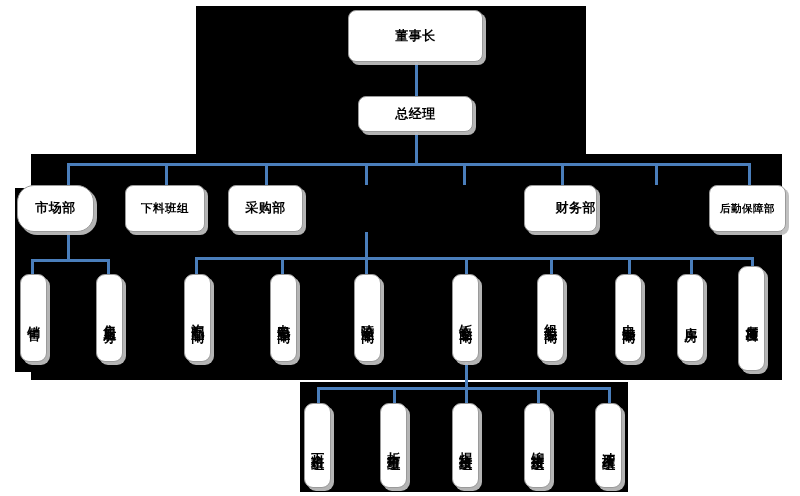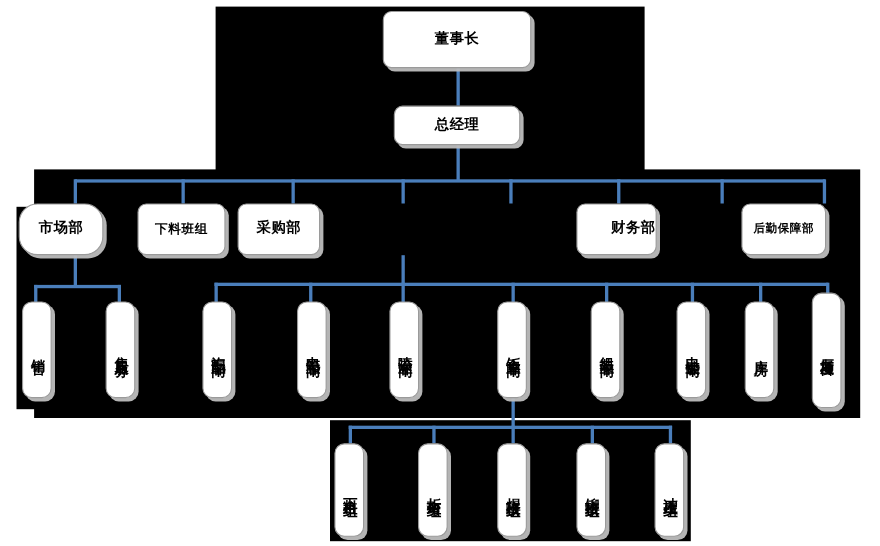--- a/index.html
+++ b/index.html
@@ -115,27 +115,27 @@
   <div class="node horiz" style="left:358px;top:96px;width:115px;height:36px;text-align:right;">
     <span class="lbl">总经理</span>
   </div>
 
   <div class="node horiz" style="left:17px;top:185px;width:77px;height:47px;border-radius:17px;">
     <span class="lbl">市场部</span>
   </div>
   <div class="node horiz small" style="left:125px;top:185px;width:80px;height:47px;">
     <span class="lbl">下料班组</span>
   </div>
-  <div class="node horiz" style="left:216px;top:185px;width:75px;height:47px;align-items:center;">
+  <div class="node horiz" style="left:228px;top:185px;width:75px;height:47px;align-items:center;">
     <span class="lbl">采购部</span>
   </div>
   <div class="node horiz" style="left:524px;top:185px;width:73px;height:47px;justify-content:flex-end;">
     <span class="lbl">财务部</span>
   </div>
-  <div class="node horiz xsmall" style="left:674px;top:185px;width:77px;height:47px;">
+  <div class="node horiz xsmall" style="left:709px;top:185px;width:77px;height:47px;">
     <span class="lbl">后勤保障部</span>
   </div>
 
   <div class="node vert" style="left:20px;top:274px;width:27px;height:88px;">
     <span class="lbl">销售</span>
   </div>
   <div class="node vert" style="left:96px;top:274px;width:27px;height:88px;">
     <span class="lbl">售后服务</span>
   </div>
 

